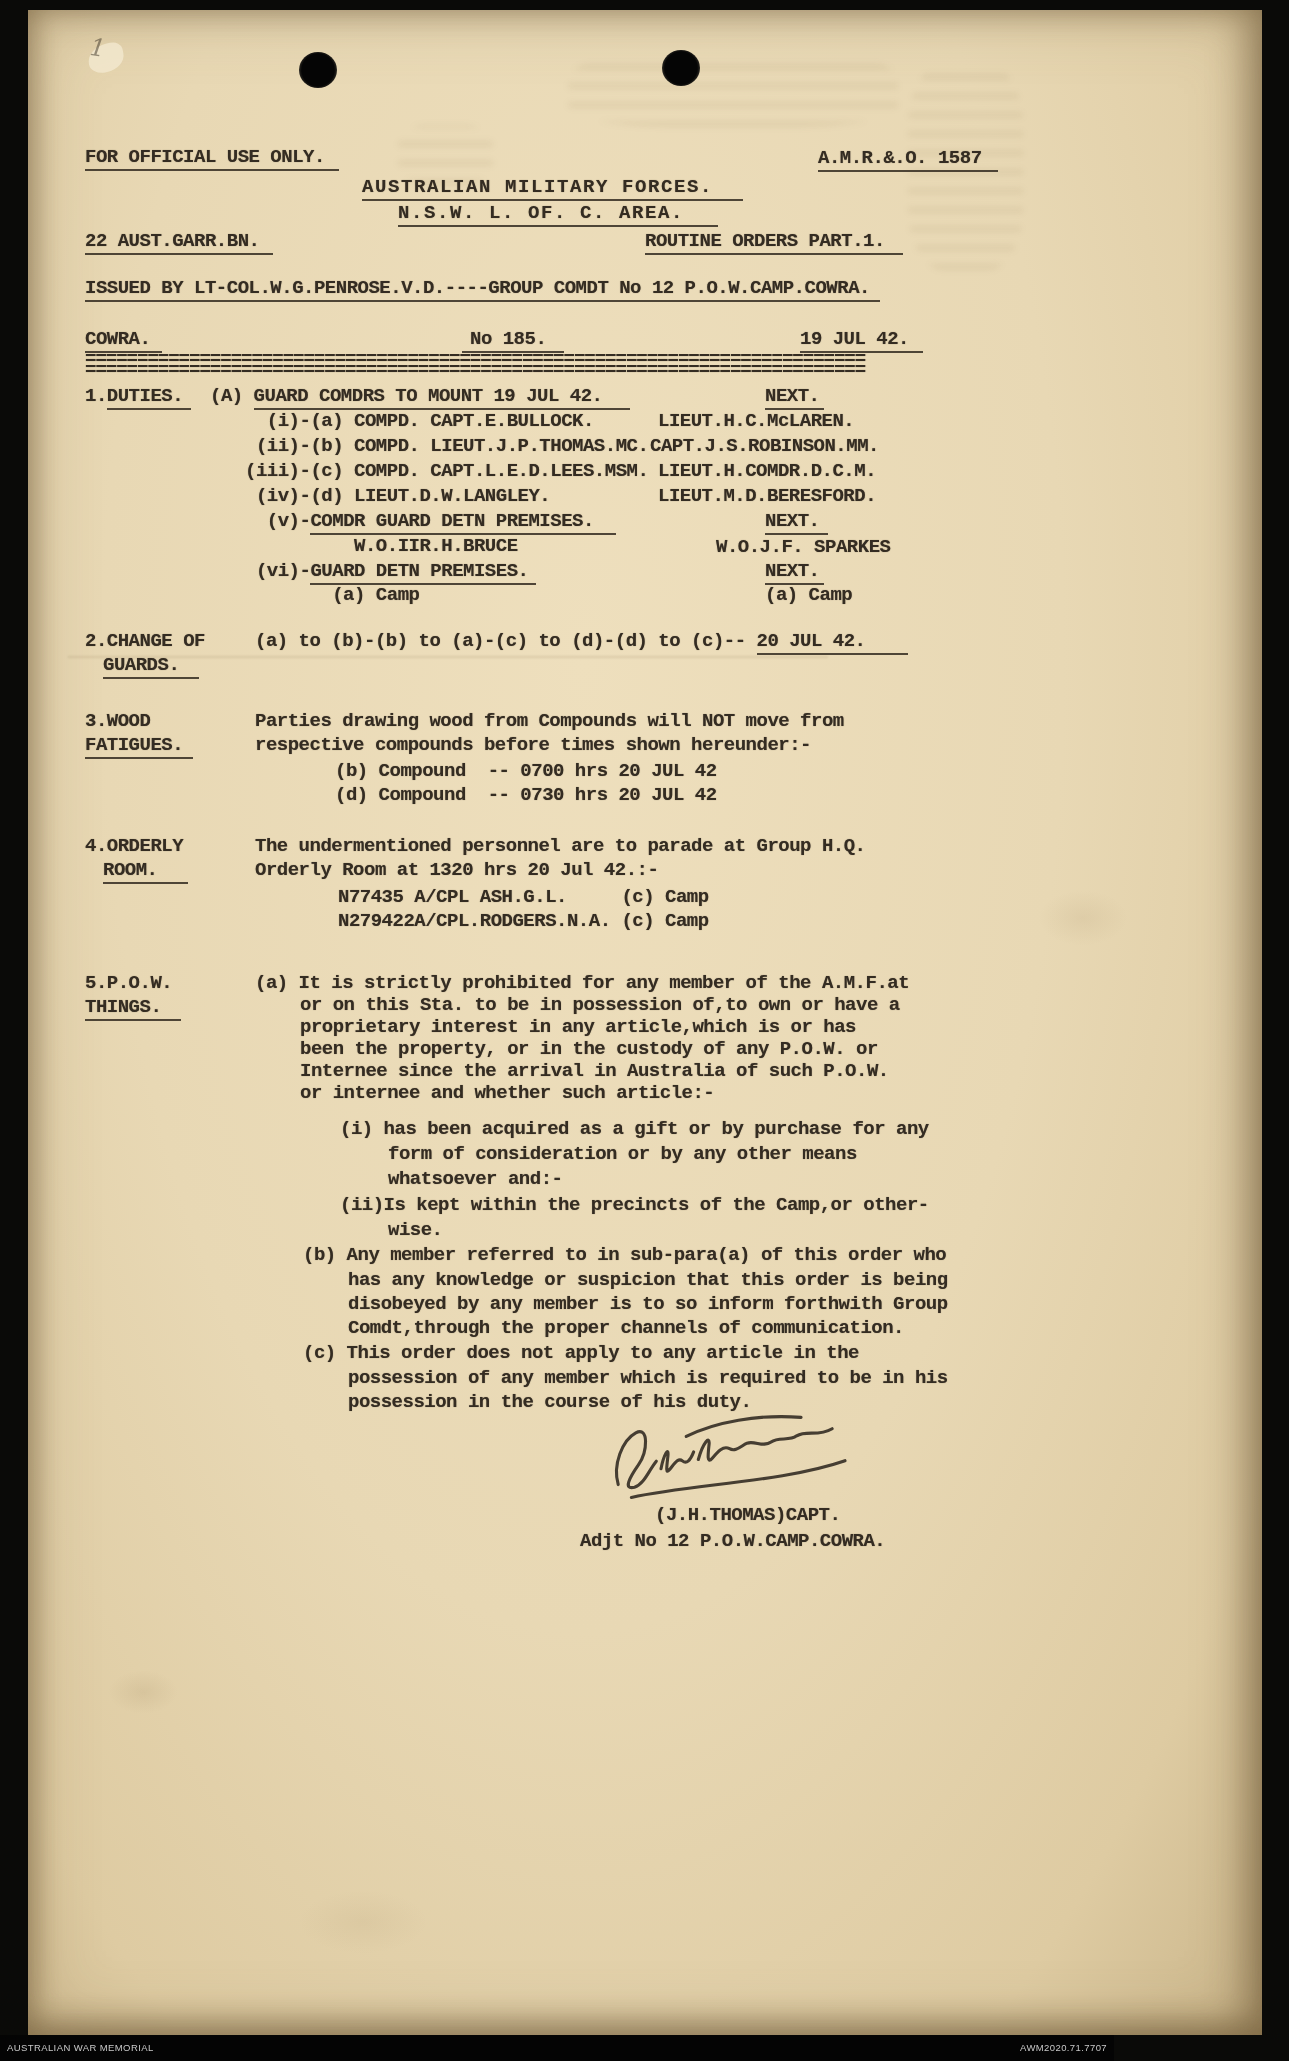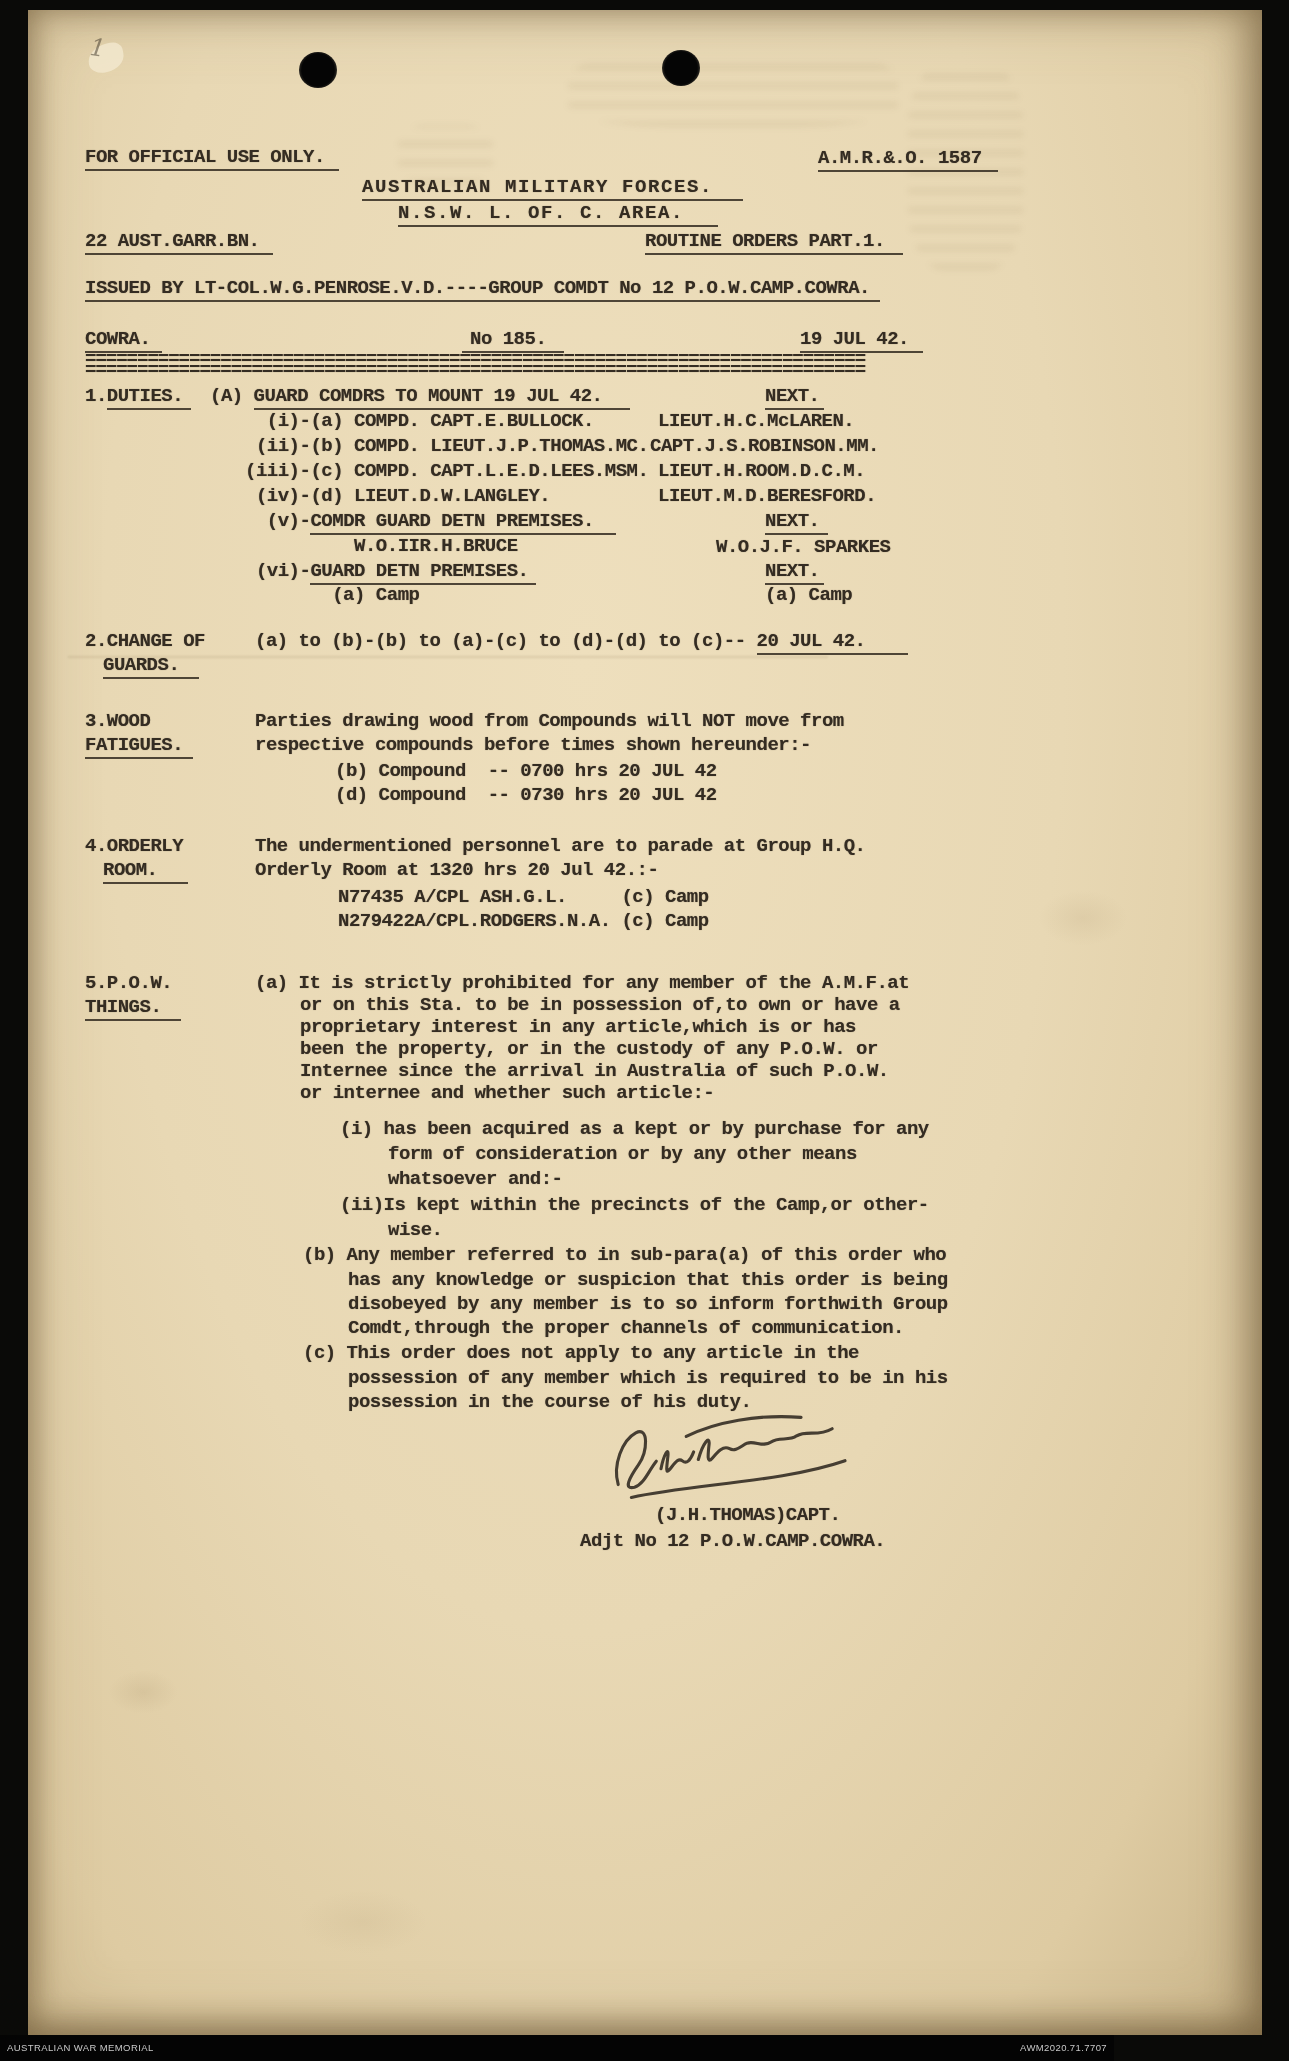--- a/index.html
+++ b/index.html
@@ -72,21 +72,21 @@
   <div class="t" style="left:210px;top:385px;"><span>(A) </span><span class="u" style="padding-right:28px;">GUARD COMDRS TO MOUNT 19 JUL 42.</span></div>
   <div class="t" style="left:765px;top:385px;"><span class="u" style="padding-right:4px;">NEXT.</span></div>
 
   <div class="t" style="left:245px;top:410px;">  (i)-(a) COMPD. CAPT.E.BULLOCK.</div>
   <div class="t" style="left:658px;top:410px;">LIEUT.H.C.McLAREN.</div>
 
   <div class="t" style="left:245px;top:435px;"> (ii)-(b) COMPD. LIEUT.J.P.THOMAS.MC.</div>
   <div class="t" style="left:650px;top:435px;">CAPT.J.S.ROBINSON.MM.</div>
 
   <div class="t" style="left:245px;top:460px;">(iii)-(c) COMPD. CAPT.L.E.D.LEES.MSM.</div>
-  <div class="t" style="left:658px;top:460px;">LIEUT.H.ROOM.D.C.M.</div>
+  <div class="t" style="left:658px;top:460px;">LIEUT.H.COMDR.D.C.M.</div>
 
   <div class="t" style="left:245px;top:485px;"> (iv)-(d) LIEUT.D.W.LANGLEY.</div>
   <div class="t" style="left:658px;top:485px;">LIEUT.M.D.BERESFORD.</div>
 
   <div class="t" style="left:245px;top:510px;"><span>  (v)-</span><span class="u" style="padding-right:22px;">COMDR GUARD DETN PREMISES.</span></div>
   <div class="t" style="left:765px;top:510px;"><span class="u" style="padding-right:8px;">NEXT.</span></div>
 
   <div class="t" style="left:245px;top:535px;">          W.O.IIR.H.BRUCE</div>
   <div class="t" style="left:700px;top:536px;margin-left:16px;">W.O.J.F. SPARKES</div>
 
@@ -117,21 +117,21 @@
   <div class="t" style="left:85px;top:972px;"><span>5.</span><span>P.O.W.</span></div>
   <div class="t" style="left:85px;top:996px;"><span class="u" style="padding-right:20px;">THINGS.</span></div>
 
   <div class="t" style="left:255px;top:972px;">(a) It is strictly prohibited for any member of the A.M.F.at</div>
   <div class="t" style="left:300px;top:994px;">or on this Sta. to be in possession of,to own or have a</div>
   <div class="t" style="left:300px;top:1016px;">proprietary interest in any article,which is or has</div>
   <div class="t" style="left:300px;top:1060px;">Internee since the arrival in Australia of such P.O.W.</div>
   <div class="t" style="left:300px;top:1038px;">been the property, or in the custody of any P.O.W. or</div>
   <div class="t" style="left:300px;top:1082px;">or internee and whether such article:-</div>
 
-  <div class="t" style="left:340px;top:1118px;">(i) has been acquired as a kept or by purchase for any</div>
+  <div class="t" style="left:340px;top:1118px;">(i) has been acquired as a gift or by purchase for any</div>
   <div class="t" style="left:388px;top:1143px;">form of consideration or by any other means</div>
   <div class="t" style="left:388px;top:1168px;">whatsoever and:-</div>
 
   <div class="t" style="left:340px;top:1194px;">(ii)Is kept within the precincts of the Camp,or other-</div>
   <div class="t" style="left:388px;top:1219px;">wise.</div>
 
   <div class="t" style="left:303px;top:1244px;">(b) Any member referred to in sub-para(a) of this order who</div>
   <div class="t" style="left:348px;top:1269px;">has any knowledge or suspicion that this order is being</div>
   <div class="t" style="left:348px;top:1293px;">disobeyed by any member is to so inform forthwith Group</div>
   <div class="t" style="left:348px;top:1317px;">Comdt,through the proper channels of communication.</div>

